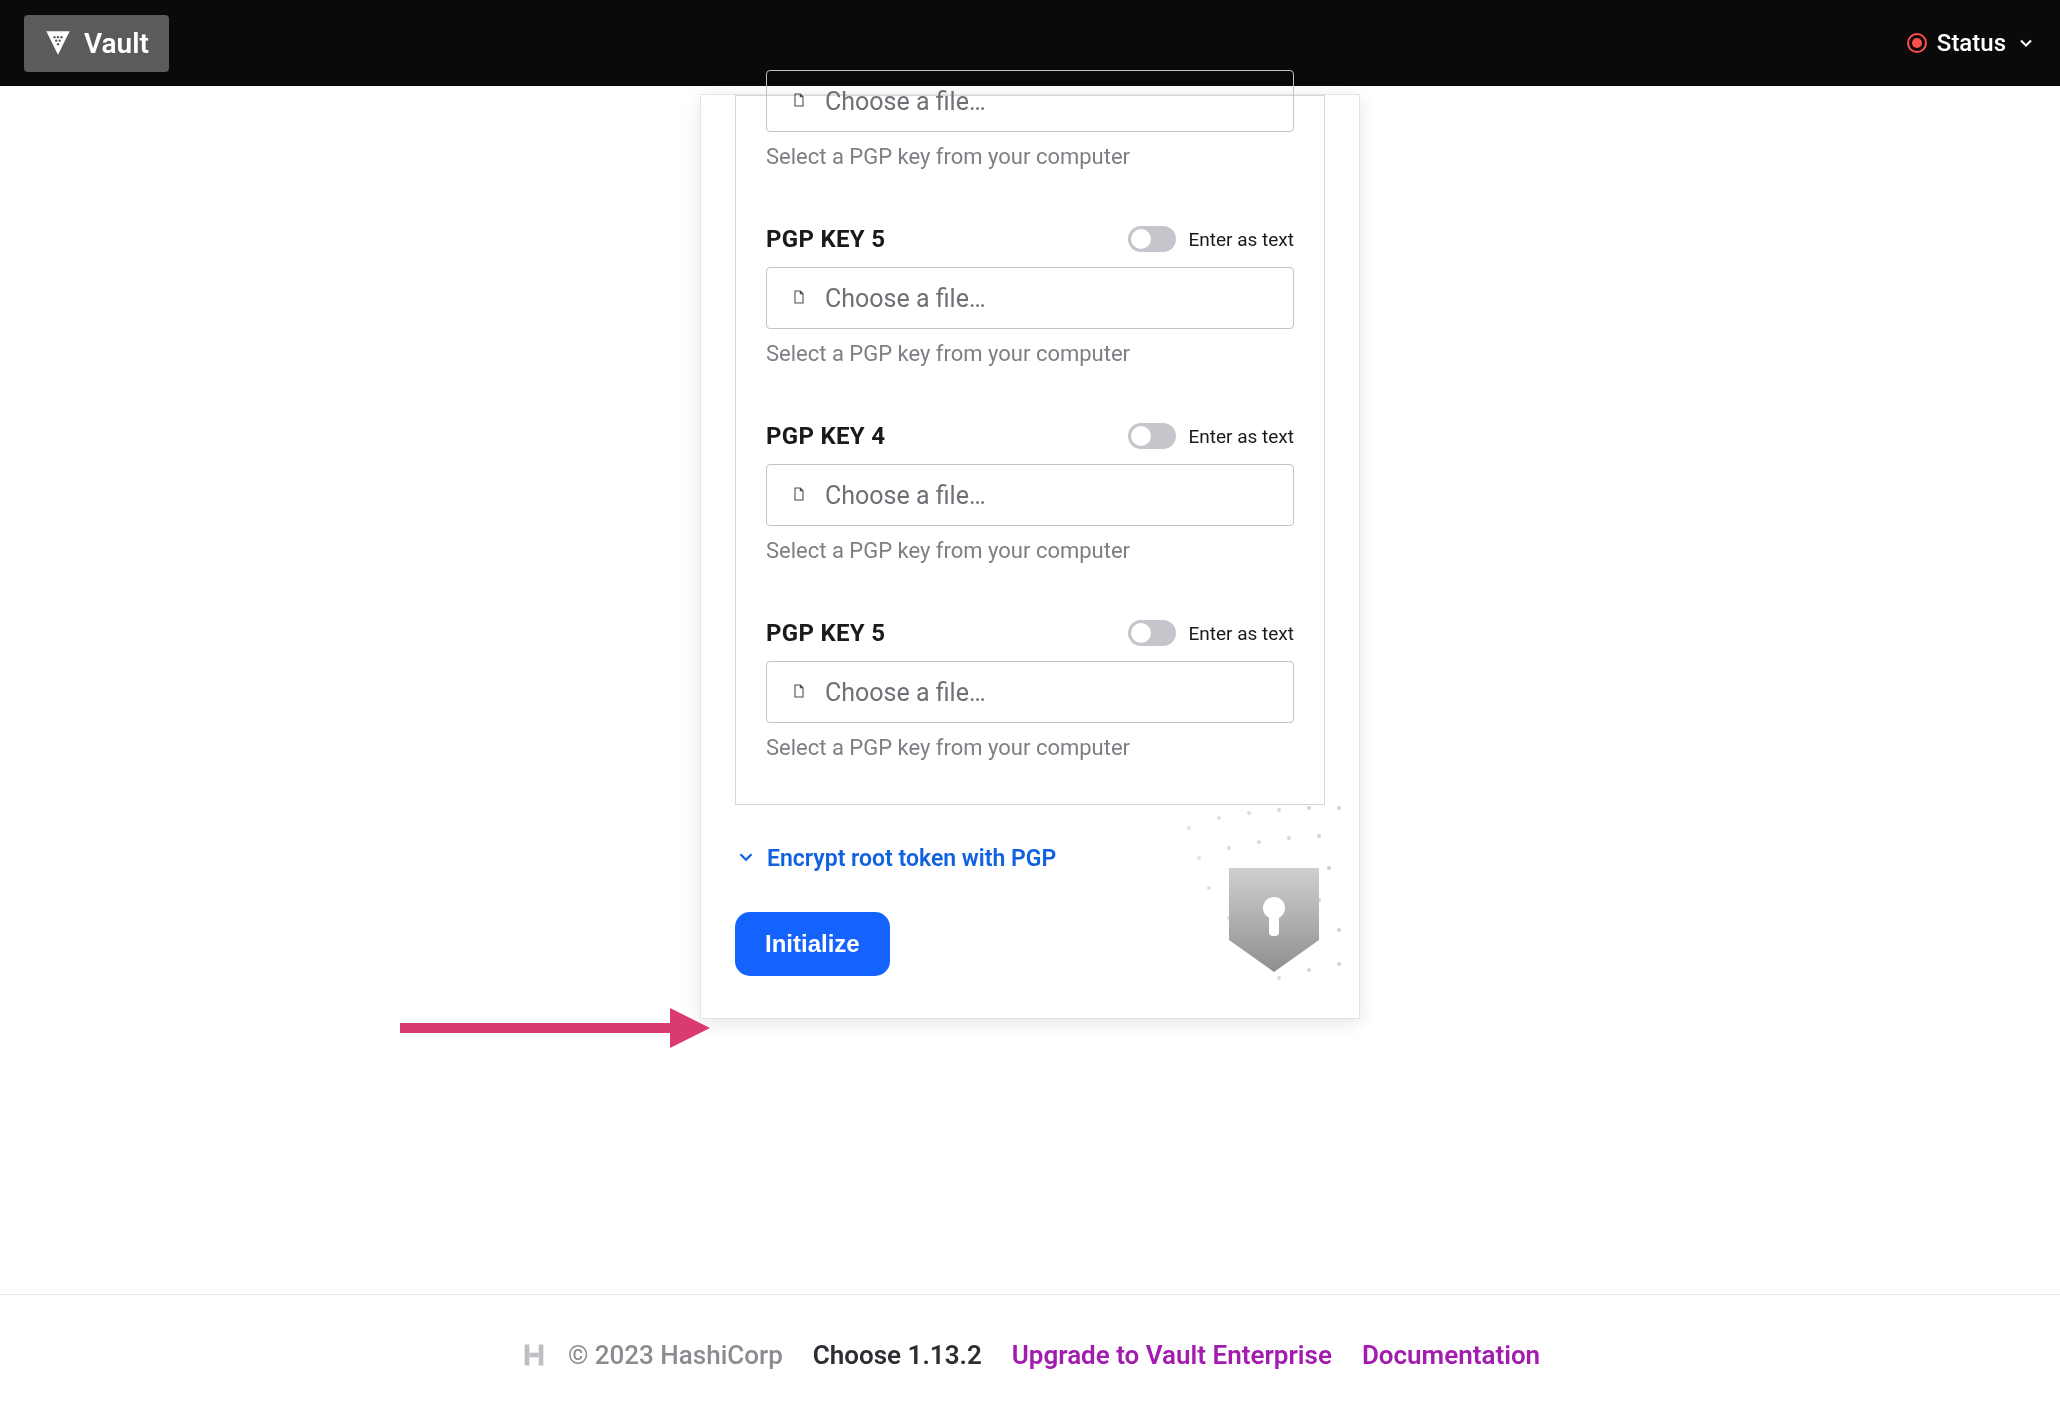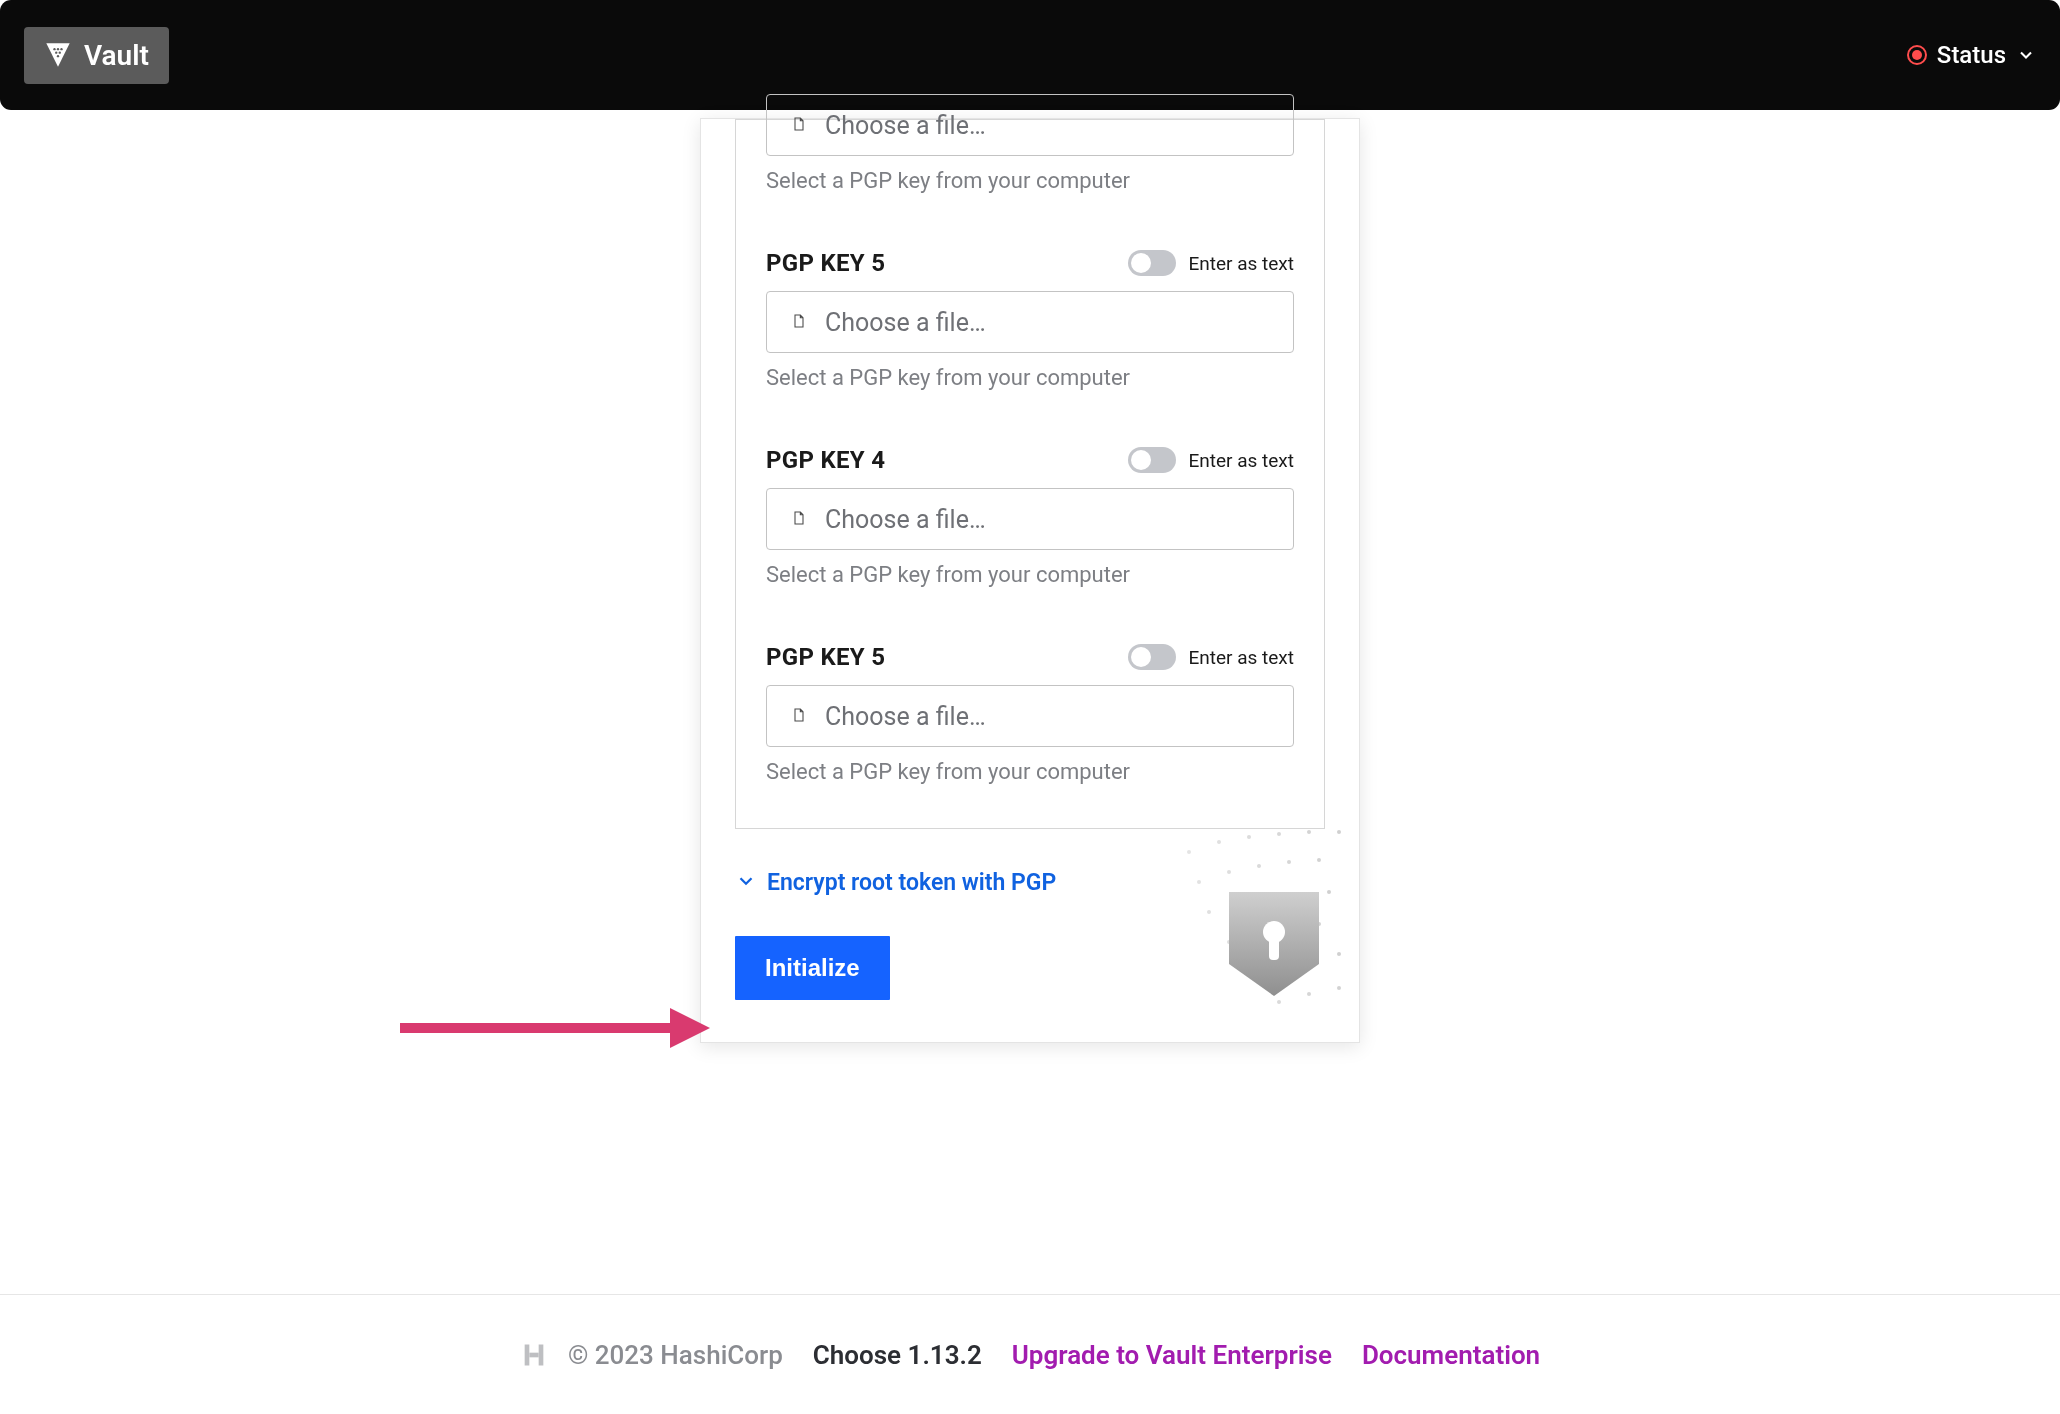--- a/index.html
+++ b/index.html
@@ -8,27 +8,26 @@
   background: #ffffff;
   width: 2060px;
   height: 1414px;
   position: relative;
   overflow: hidden;
 }
 
 
 .header {
   background: #0a0a0a;
-  height: 110px;
+  height: 86px;
   display: flex;
   align-items: center;
   justify-content: space-between;
   padding: 0 24px;
   position: relative;
-  border-radius: 11px;
 }
 .brand {
   background: #5b5b5b;
   display: flex;
   align-items: center;
   padding: 12px 20px;
   gap: 12px;
   border-radius: 4px;
 }
 .brand-icon {
@@ -189,21 +188,21 @@
 .submit-row {
   margin: 0 0 42px 34px;
 }
 .submit-btn {
   background: #1563ff;
   border: none;
   color: #ffffff;
   font-size: 24px;
   font-weight: 600;
   padding: 18px 30px;
-  border-radius: 1px;
+  border-radius: 15px;
   cursor: pointer;
 }
 
 .card-deco {
   position: absolute;
   right: 0;
   bottom: 0;
   width: 260px;
   height: 240px;
   overflow: hidden;

